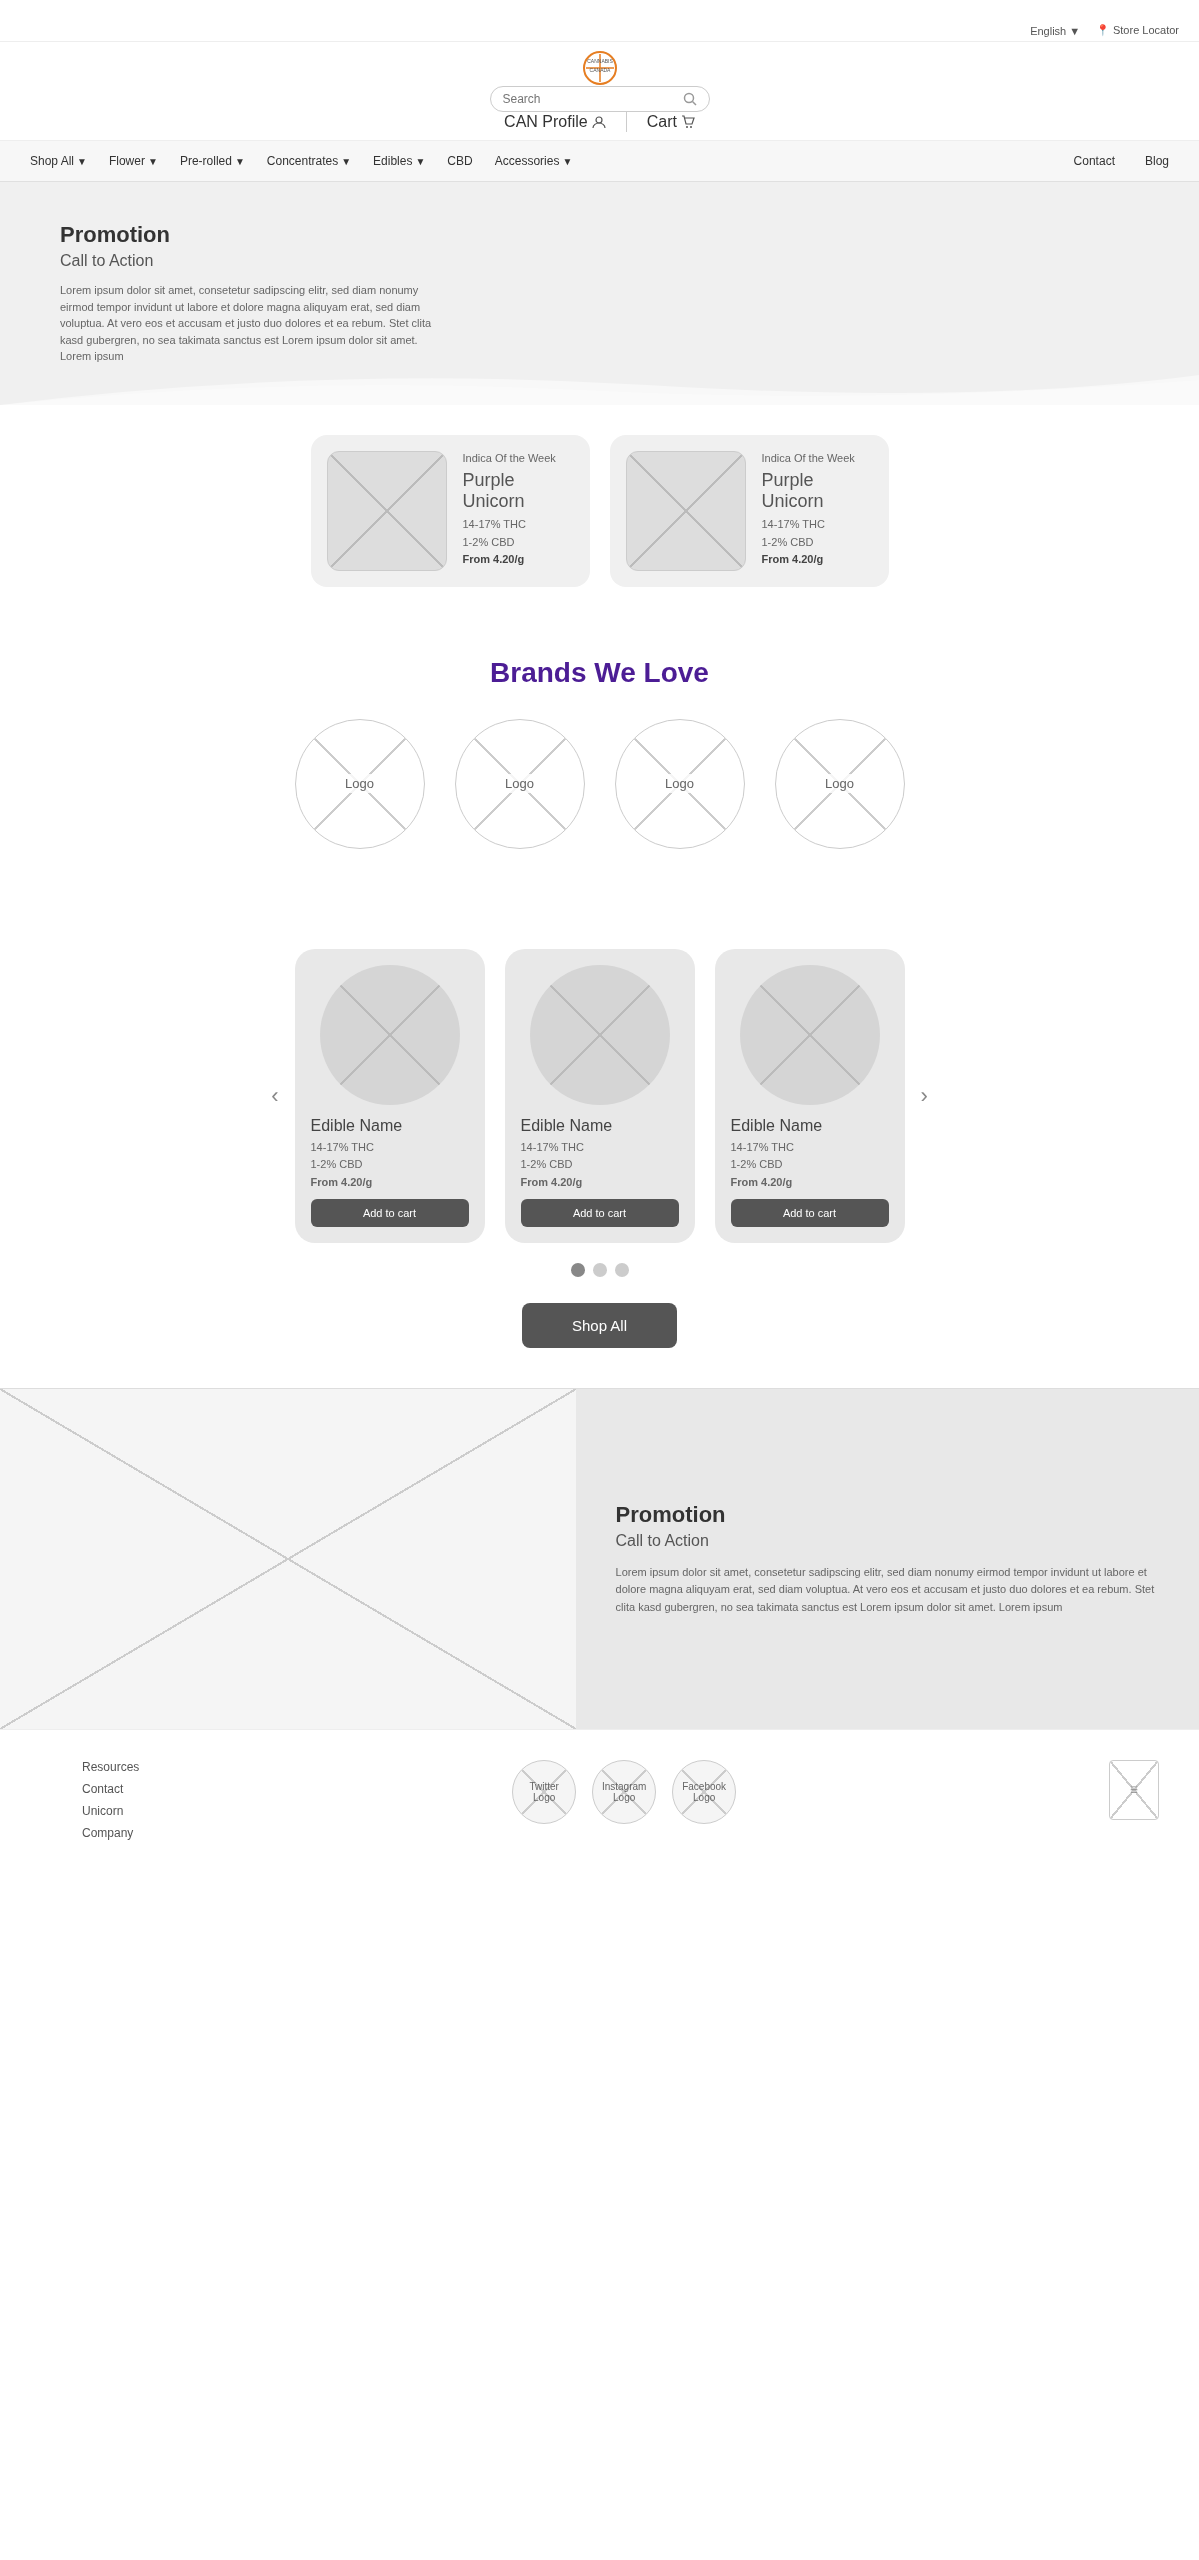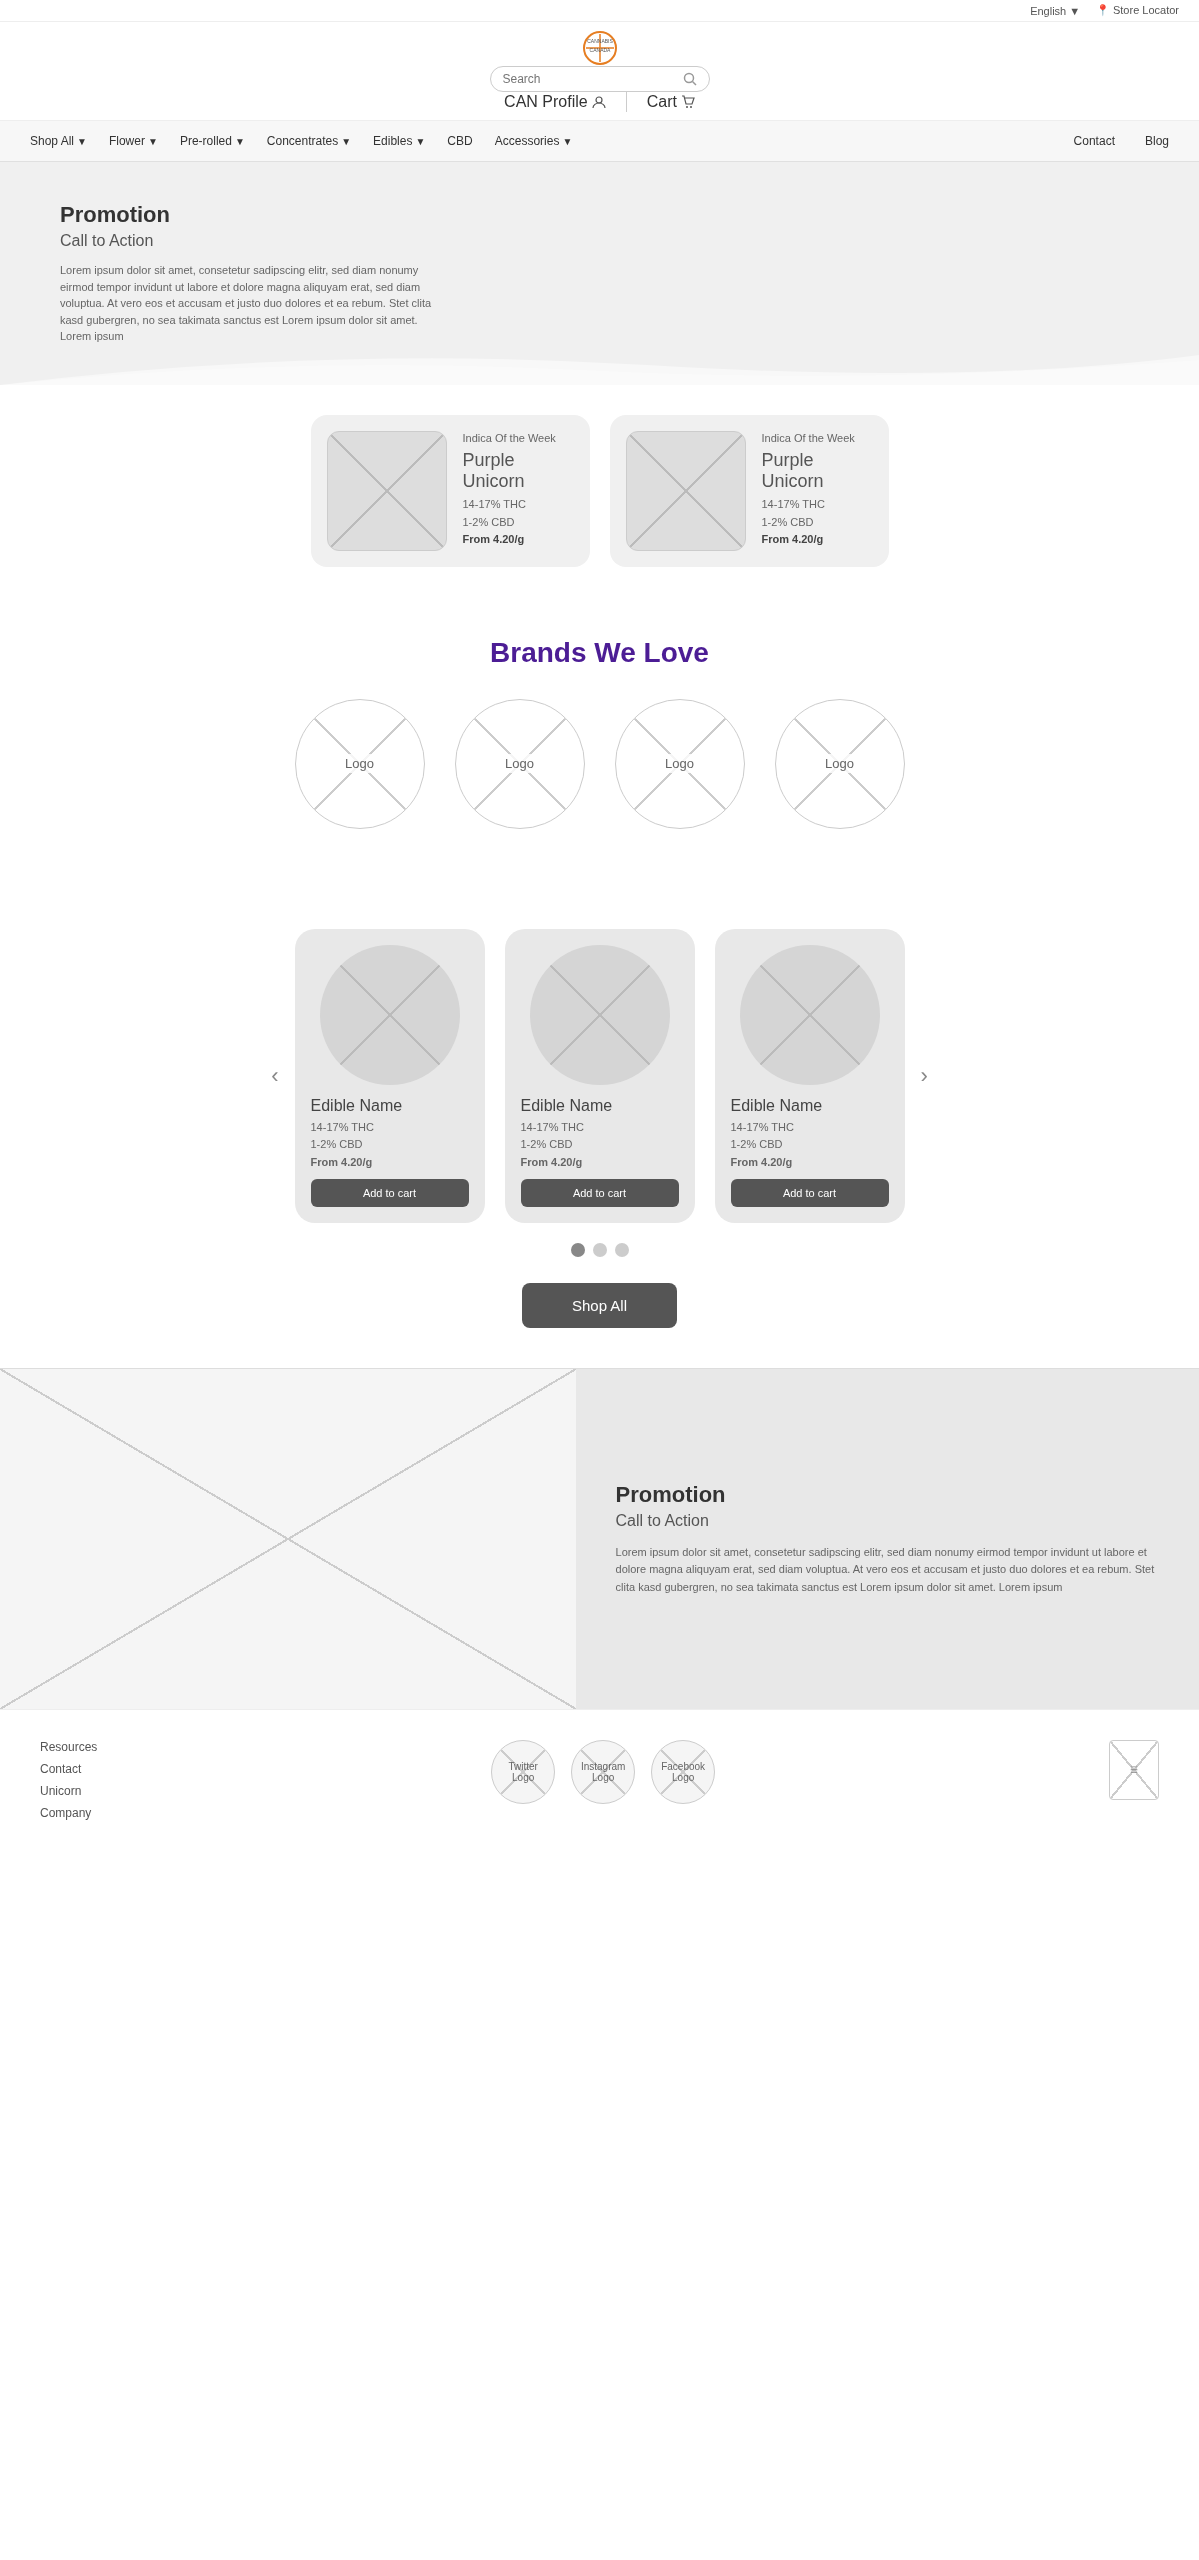--- a/index.html
+++ b/index.html
@@ -4,21 +4,21 @@
   <style>
     * { box-sizing: border-box; margin: 0; padding: 0; }
     body { font-family: Arial, sans-serif; background: #fff; color: #333; font-size: 13px; }
 
     
     .top-bar {
       display: flex; justify-content: flex-end; align-items: center;
       padding: 4px 20px; font-size: 11px; color: #555; background: #fff;
       border-bottom: 1px solid #eee;
     }
-    .top-bar-item { margin-left: 16px; cursor: pointer; }
+    .top-bar-item { margin-left: 16px; cursor: pointer; margin-top: 20px; }
 
     
     .header {
       display: flex; align-items: center; justify-content: space-between;
       padding: 8px 20px; background: #fff; border-bottom: 1px solid #eee; flex-direction: column;
     }
     .logo { display: flex; align-items: center; gap: 6px; }
     .logo-icon { width: 36px; height: 36px; }
     .search-box {
       display: flex; align-items: center; border: 1px solid #ccc;
@@ -154,21 +154,21 @@
       width: 52%; background: #e8e8e8; padding: 50px 40px;
       display: flex; flex-direction: column; justify-content: center;
     }
     .promo-right-title { font-size: 22px; font-weight: bold; color: #333; margin-bottom: 4px; }
     .promo-right-subtitle { font-size: 16px; color: #555; margin-bottom: 14px; }
     .promo-right-text { font-size: 11px; color: #666; line-height: 1.6; }
 
     
     .footer { background: #fff; padding: 30px 40px; border-top: 1px solid #eee; }
     .footer-inner { display: flex; justify-content: space-between; align-items: flex-start; }
-    .footer-links { display: flex; flex-direction: column; gap: 8px; }
+    .footer-links { display: flex; flex-direction: column; gap: 8px; margin-left: 42px; }
     .footer-link { font-size: 12px; color: #555; cursor: pointer; }
     .footer-socials { display: flex; gap: 16px; align-items: center; }
     .social-circle {
       width: 64px; height: 64px; border-radius: 50%; border: 1px solid #ccc;
       display: flex; align-items: center; justify-content: center;
       font-size: 10px; color: #666; text-align: center; padding: 4px;
       position: relative; overflow: hidden; background: #f5f5f5;
     }
     .social-circle::before {
       content: ''; position: absolute; top: 0; left: 0; right: 0; bottom: 0;

